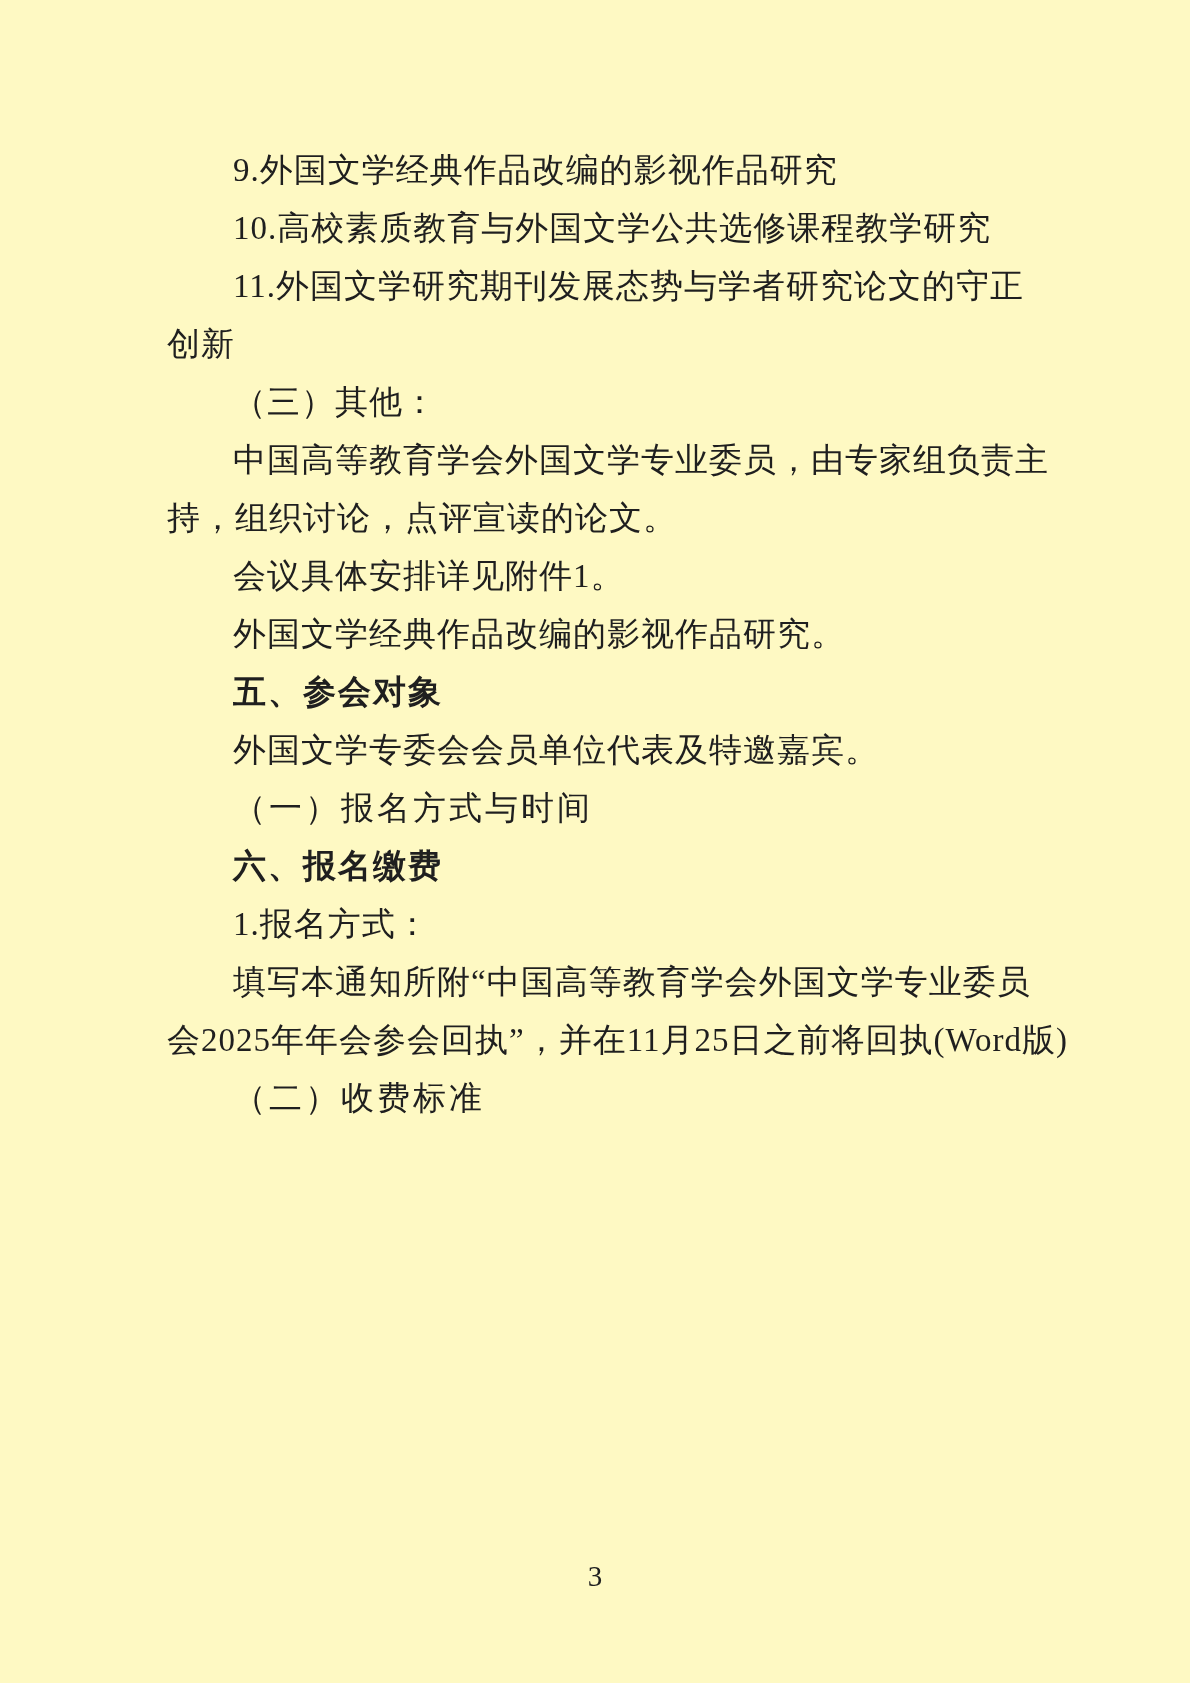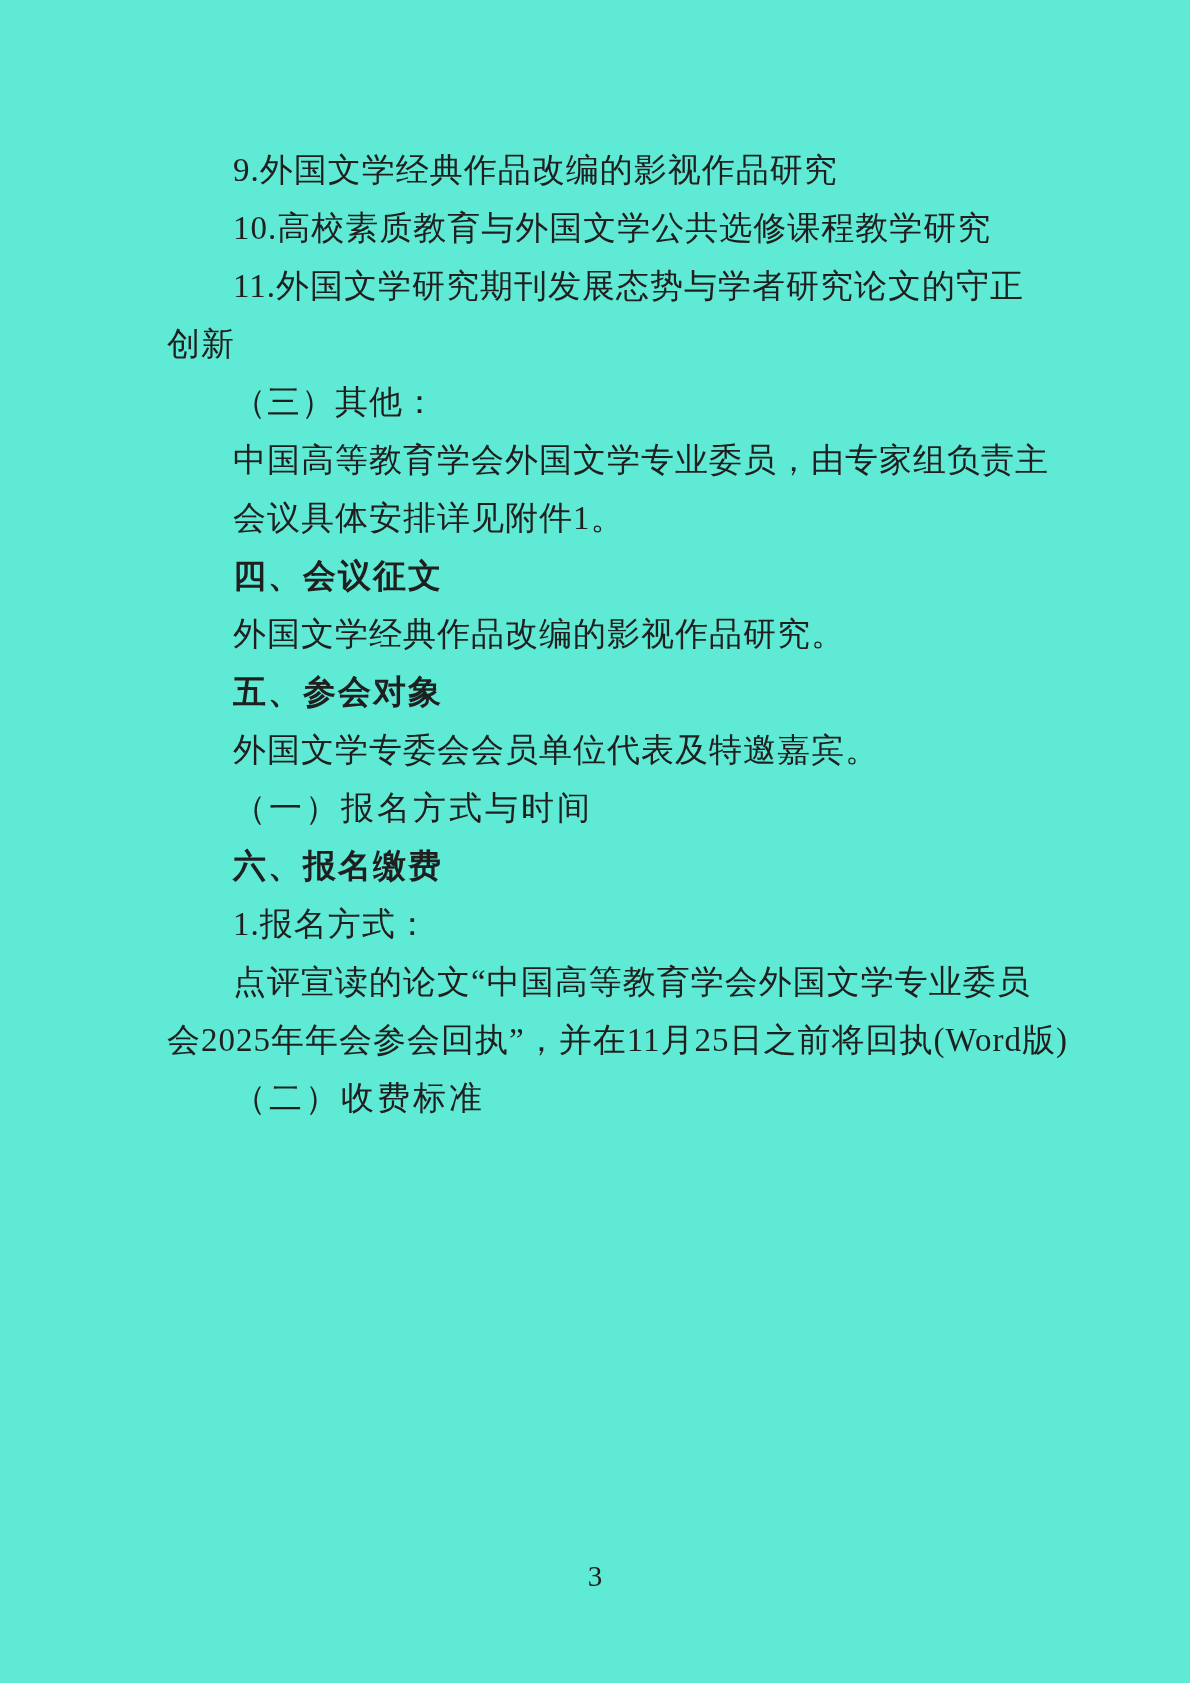--- a/index.html
+++ b/index.html
@@ -4,21 +4,21 @@
 <style>
   html, body {
     margin: 0;
     padding: 0;
     background: #ffffff;
   }
   .page {
     position: relative;
     width: 1190px;
     height: 1683px;
-    background: #5eead4;
+    background: #fef9c3;
     box-sizing: border-box;
     padding: 141px 168px 0 167px;
     overflow: hidden;
     font-family: "Liberation Serif", "DejaVu Serif", serif;
     color: #1f1f1f;
   }
   .ln {
     margin: 0;
     font-size: 33px;
     height: 58px;
@@ -56,26 +56,26 @@
 </head>
 <body>
 
 <div class="page">
   <p class="ln ind">9.外国文学经典作品改编的影视作品研究</p>
   <p class="ln ind">10.高校素质教育与外国文学公共选修课程教学研究</p>
   <p class="ln ind">11.外国文学研究期刊发展态势与学者研究论文的守正</p>
   <p class="ln">创新</p>
   <p class="ln ind">（三）其他：</p>
   <p class="ln ind">中国高等教育学会外国文学专业委员，由专家组负责主</p>
+  <p class="ln">持，组织讨论，点评宣读的论文。</p>
   <p class="ln ind">会议具体安排详见附件1。</p>
-  <p class="ln ind hei">四、会议征文</p>
   <p class="ln ind">外国文学经典作品改编的影视作品研究。</p>
   <p class="ln ind hei">五、参会对象</p>
   <p class="ln ind">外国文学专委会会员单位代表及特邀嘉宾。</p>
   <p class="ln ind kai">（一）报名方式与时间</p>
   <p class="ln ind hei">六、报名缴费</p>
   <p class="ln ind">1.报名方式：</p>
-  <p class="ln ind">点评宣读的论文“中国高等教育学会外国文学专业委员</p>
+  <p class="ln ind">填写本通知所附“中国高等教育学会外国文学专业委员</p>
   <p class="ln">会2025年年会参会回执”，并在11月25日之前将回执(Word版)</p>
   <p class="ln ind kai">（二）收费标准</p>
 
   <div class="pagenum">3</div>
 </div>
 
 </body></html>

